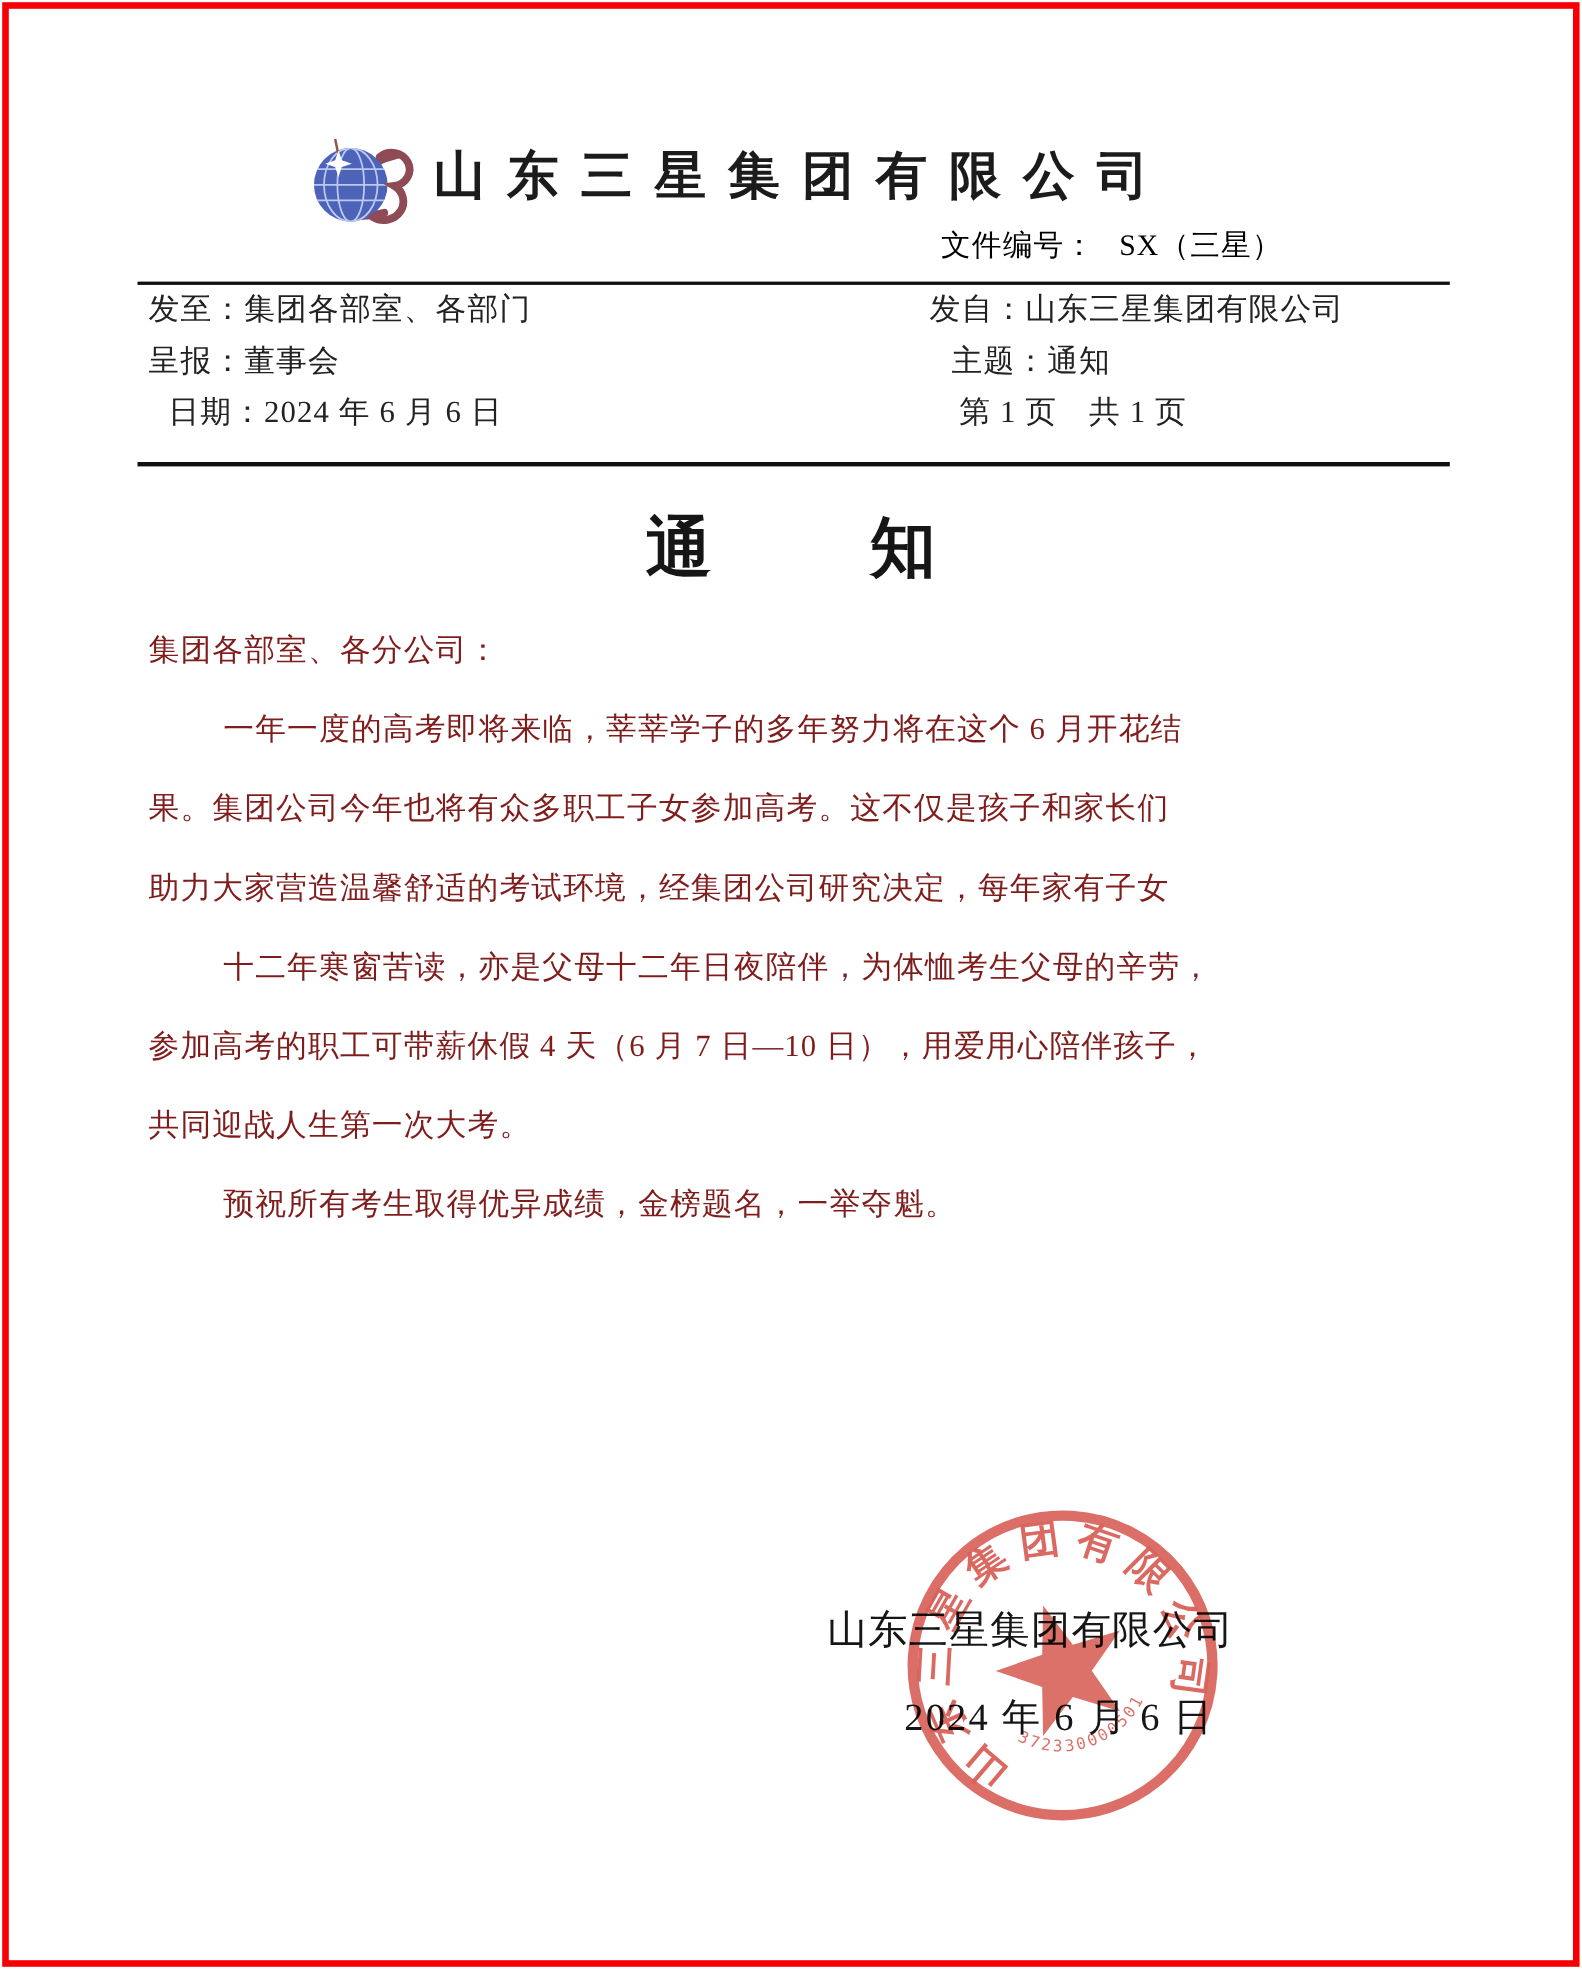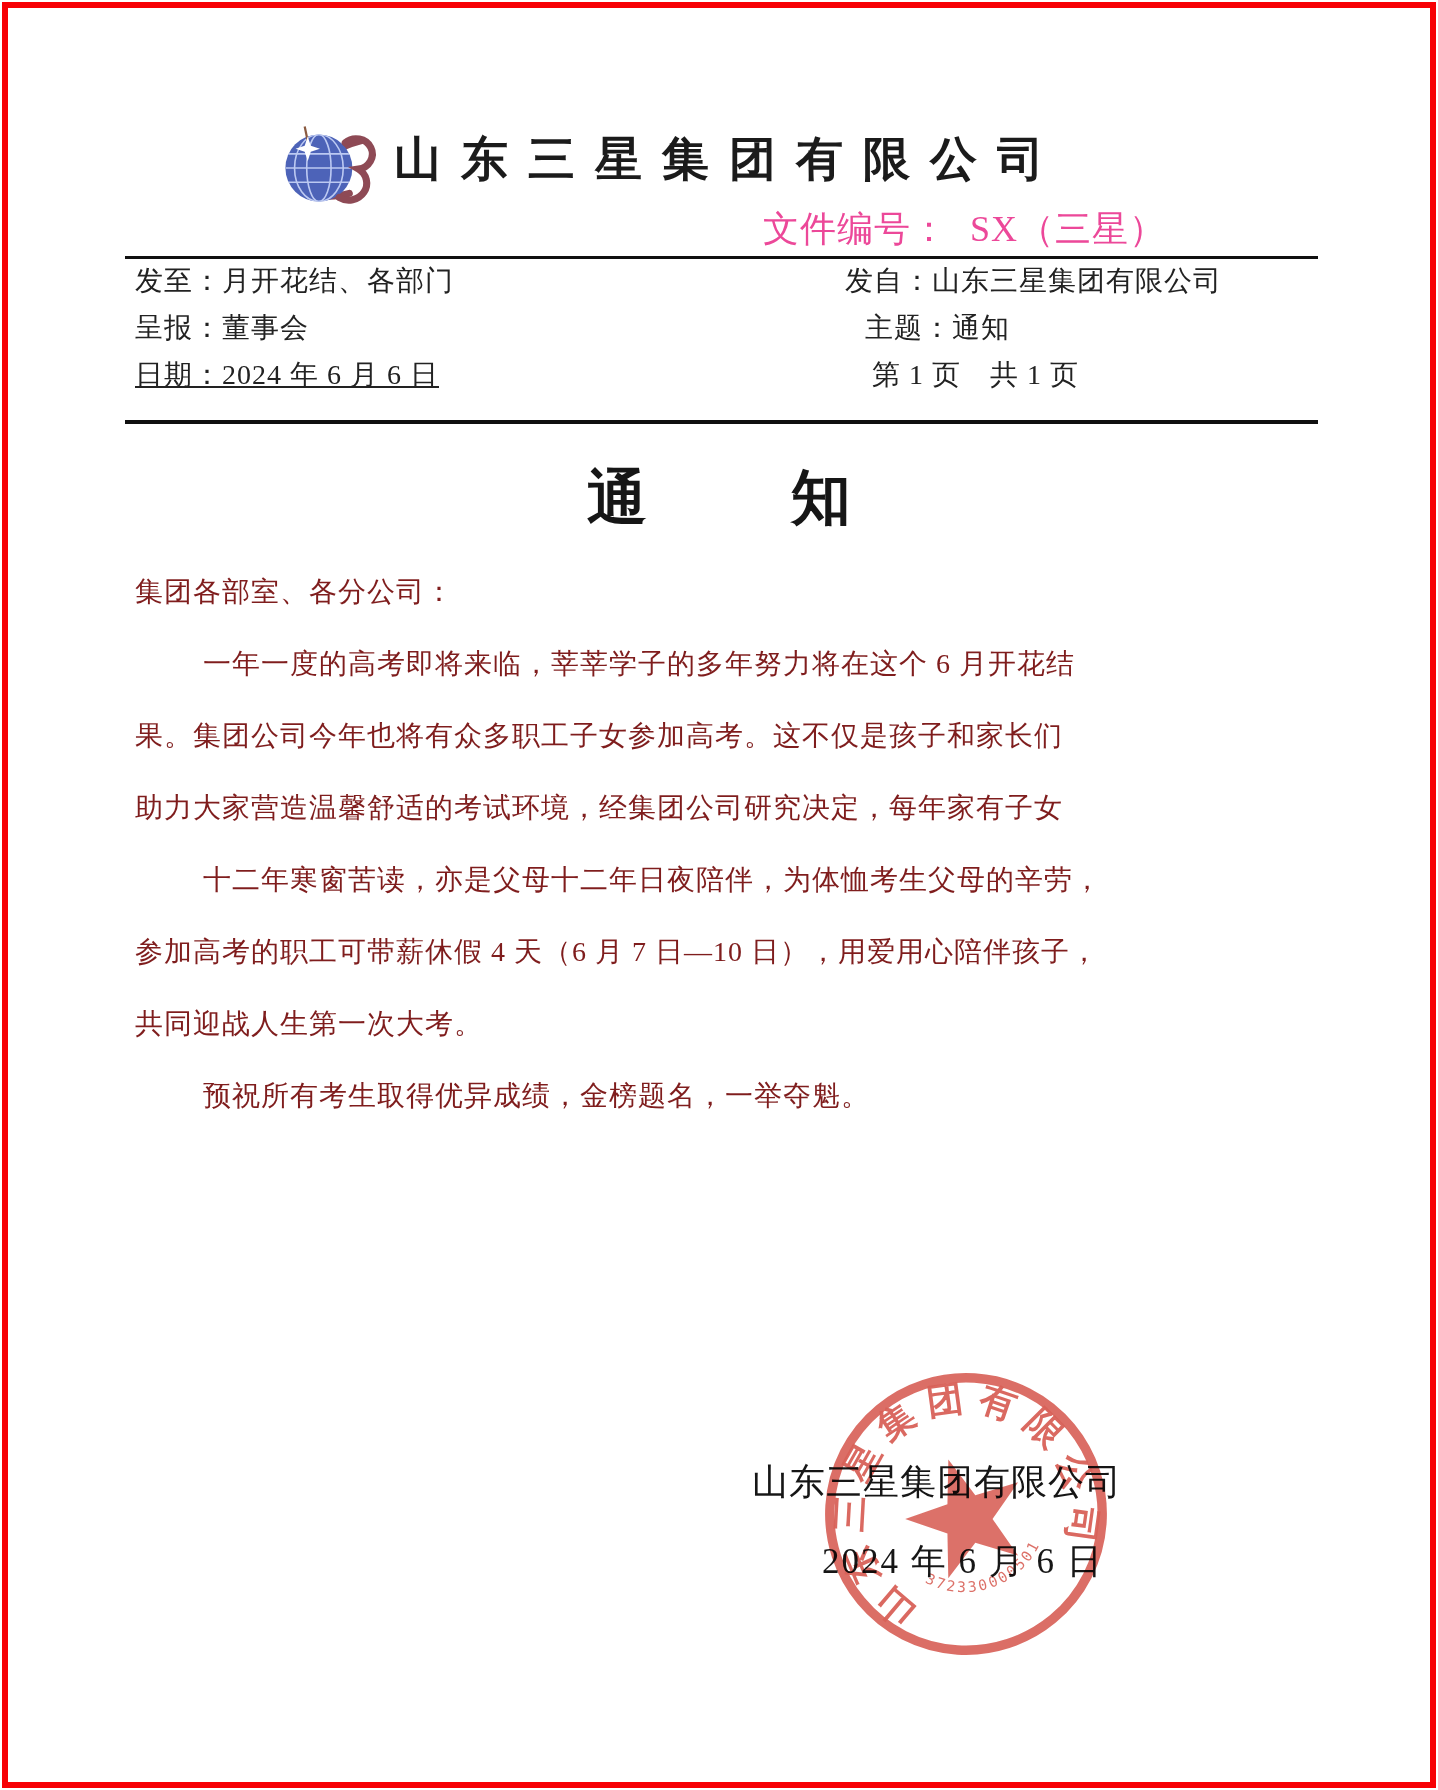--- a/index.html
+++ b/index.html
@@ -10,33 +10,33 @@
   }
   .page-border{position:absolute;inset:2px;border:6px solid #f70005;pointer-events:none;}
 
   
   .logo{position:absolute;left:256px;top:110px;width:142px;height:112px;}
   .company-name{
     position:absolute;left:0;right:0;top:128px;text-align:center;
     font-size:47px;font-weight:bold;letter-spacing:20px;text-indent:20px;color:#1b1b1b;
   }
   .doc-no{
-    position:absolute;top:205px;right:272px;font-size:36px;letter-spacing:1px;
-    display:flex;gap:22px;color:#ec4899;
+    position:absolute;top:205px;right:272px;font-size:27px;letter-spacing:1px;
+    display:flex;gap:22px;color:#000000;
   }
   .rule{position:absolute;left:125px;width:1193px;background:#101010;}
   .rule-1{top:256px;height:3px;}
   .rule-2{top:420px;height:4px;}
 
   .meta-row{position:absolute;font-size:28px;letter-spacing:1px;color:#222;white-space:nowrap;}
   .m-to{left:135px;top:262px;}
   .m-from{left:845px;top:262px;}
   .m-report{left:135px;top:309px;}
   .m-subject{left:845px;top:309px;margin-left:20px;}
-  .m-date{left:135px;top:356px;text-decoration:underline;}
+  .m-date{left:153px;top:356px;}
   .m-page{left:872px;top:356px;}
 
   
   .notice-title{position:absolute;left:0;right:0;top:458px;text-align:center;
     font-size:60px;font-weight:bold;color:#161616;}
   .notice-title span{letter-spacing:2.4em;margin-right:-2.4em;}
 
   
   .body-block{position:absolute;left:135px;top:556px;width:1030px;
     font-size:28px;line-height:72px;letter-spacing:1px;color:#7f1d1d;}
@@ -82,21 +82,21 @@
 
 <div class="company-name">山东三星集团有限公司</div>
 <div class="doc-no">
   <span>文件编号：</span>
   <span>SX（三星）</span>
 </div>
 
 <div class="rule rule-1"></div>
 
 <div class="meta-row m-to">
-  <span>发至：</span><span>月开花结、各部门</span>
+  <span>发至：</span><span>集团各部室、各部门</span>
 </div>
 <div class="meta-row m-from">
   <span>发自：</span><span>山东三星集团有限公司</span>
 </div>
 <div class="meta-row m-report">
   <span>呈报：</span><span>董事会</span>
 </div>
 <div class="meta-row m-subject">
   <span>主题：</span><span>通知</span>
 </div>

